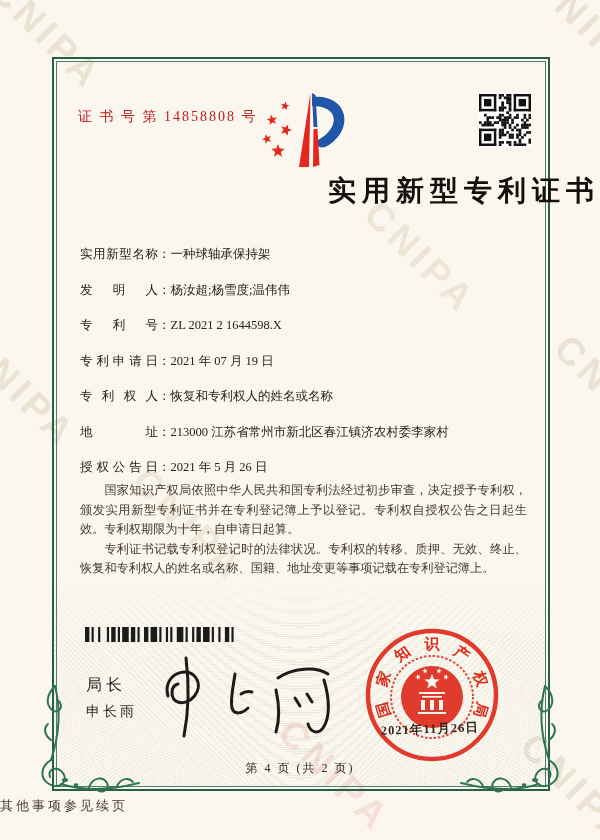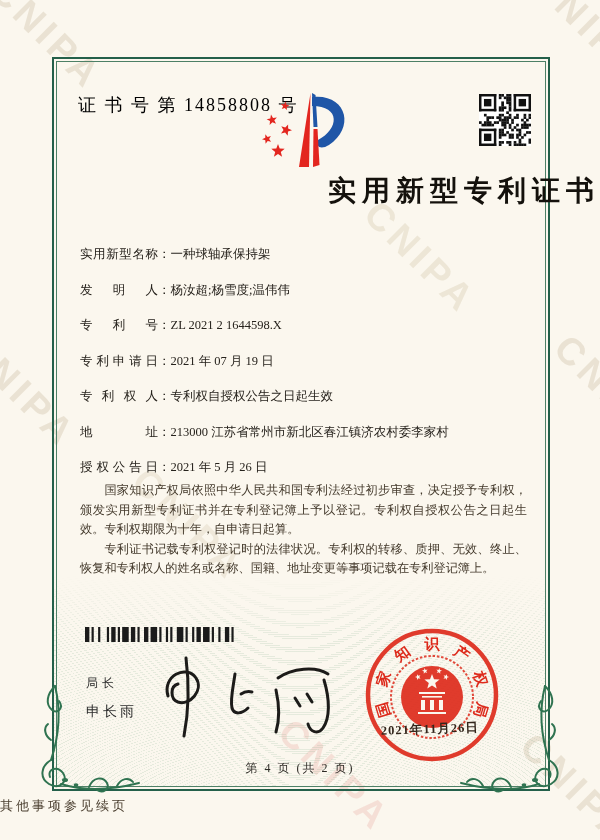--- a/index.html
+++ b/index.html
@@ -24,36 +24,36 @@
       -webkit-mask-image:linear-gradient(to bottom,transparent,#000 30%);
       mask-image:linear-gradient(to bottom,transparent,#000 30%);}
   
   .frame{position:absolute;left:52px;top:57px;width:494px;height:730px;
       border:2px solid #24604a;z-index:1;}
   .frame::after{content:"";position:absolute;inset:2px;border:1px solid #4d8066;}
   .flourish{position:absolute;z-index:2}
   .flourish.left{left:36px;top:684px}
   .flourish.right{left:452px;top:684px;transform:scaleX(-1)}
   
-  .certno{position:absolute;left:78px;top:93px;font-size:18px;letter-spacing:2px;color:#000000;z-index:2}
+  .certno{position:absolute;left:78px;top:108px;font-size:14px;letter-spacing:2px;color:#b91c1c;z-index:2}
   .logo{position:absolute;left:255px;top:87px;z-index:2}
   .qr{position:absolute;left:479px;top:94px;z-index:2}
   .title{position:absolute;left:0;right:0;top:172px;text-align:right;font-size:28px;
       font-weight:700;letter-spacing:6px;color:#14110c;z-index:2}
   .fields{position:absolute;left:80px;top:240px;width:452px;font-size:12.5px;color:#26221c;z-index:2}
   .frow{position:absolute;left:0;white-space:nowrap}
   .r1{top:6px}.r2{top:42px}.r3{top:77px}.r4{top:113px}.r5{top:148px}.r6{top:184px}.r7{top:219px}
   .flabel{display:inline-block;width:78px;text-align:justify;text-align-last:justify;vertical-align:bottom}
   .fval{}
   .grant2{position:absolute;left:235px;top:0;white-space:nowrap}
   .para{position:absolute;left:80px;top:481px;width:447px;font-size:12.2px;line-height:19.5px;
       color:#43392b;text-align:justify;z-index:2}
   .para p{margin:0;text-indent:2em}
   .barcode{position:absolute;left:85px;top:627px;z-index:2}
-  .officer-title{position:absolute;left:86px;top:675px;font-size:12px;letter-spacing:4px;color:#2b2b2b;
+  .officer-title{position:absolute;left:86px;top:675px;font-size:16px;letter-spacing:4px;color:#2b2b2b;
       font-family:"Liberation Sans","DejaVu Sans",sans-serif;z-index:2}
   .officer-name{position:absolute;left:86px;top:703px;font-size:14px;letter-spacing:3px;color:#2b2b2b;
       font-family:Liberation Serif, serif;z-index:2}
   .signature{position:absolute;left:140px;top:652px;z-index:2}
   .seal{position:absolute;left:359px;top:622px;z-index:3}
   .seal-char{font-size:15px;font-weight:700;fill:#dd2a1b;text-anchor:middle;
       font-family:"Liberation Sans","DejaVu Sans",sans-serif;}
   .seal-date{font-size:12.5px;font-weight:700;fill:#33261c;letter-spacing:1px;text-anchor:middle;}
   .pageinfo{position:absolute;left:0;right:0;top:760px;text-align:center;font-size:12px;
       letter-spacing:2px;color:#2e2b26;z-index:2}
@@ -268,21 +268,21 @@
     <div class="frow r2">
       <span class="flabel">发明人</span><span class="colon">：</span><span class="fval">杨汝超;杨雪度;温伟伟</span>
     </div>
     <div class="frow r3">
       <span class="flabel">专利号</span><span class="colon">：</span><span class="fval">ZL 2021 2 1644598.X</span>
     </div>
     <div class="frow r4">
       <span class="flabel">专利申请日</span><span class="colon">：</span><span class="fval">2021 年 07 月 19 日</span>
     </div>
     <div class="frow r5">
-      <span class="flabel">专利权人</span><span class="colon">：</span><span class="fval">专利权自授权公告之日起生效</span>
+      <span class="flabel">专利权人</span><span class="colon">：</span><span class="fval">恢复和专利权人的姓名或名称</span>
     </div>
     <div class="frow r6">
       <span class="flabel">地址</span><span class="colon">：</span><span class="fval">213000 江苏省常州市新北区春江镇济农村委李家村</span>
     </div>
     <div class="frow r7">
       <span class="flabel">授权公告日</span><span class="colon">：</span><span class="fval">2021 年 5 月 26 日</span>
     </div>
   </div>
 
   <div class="para">

